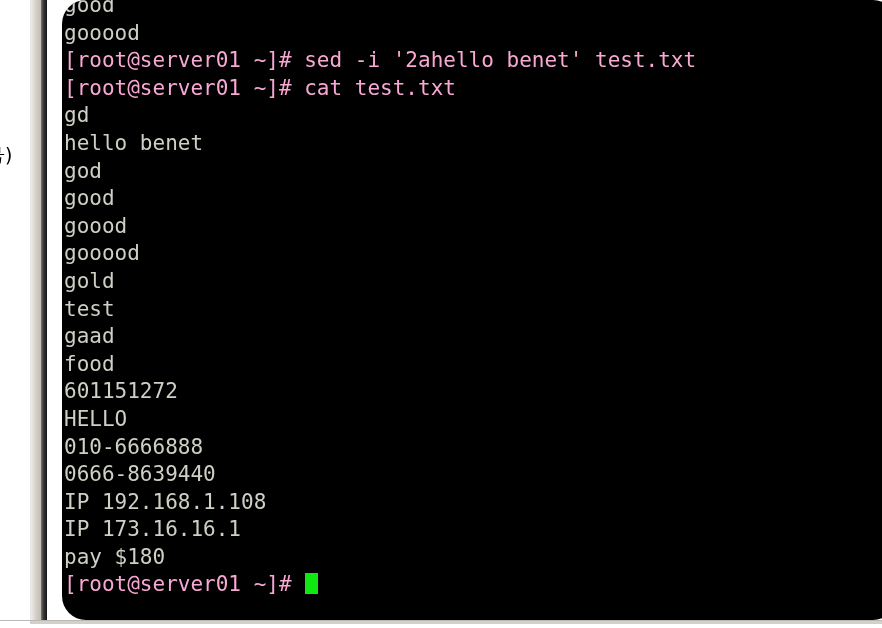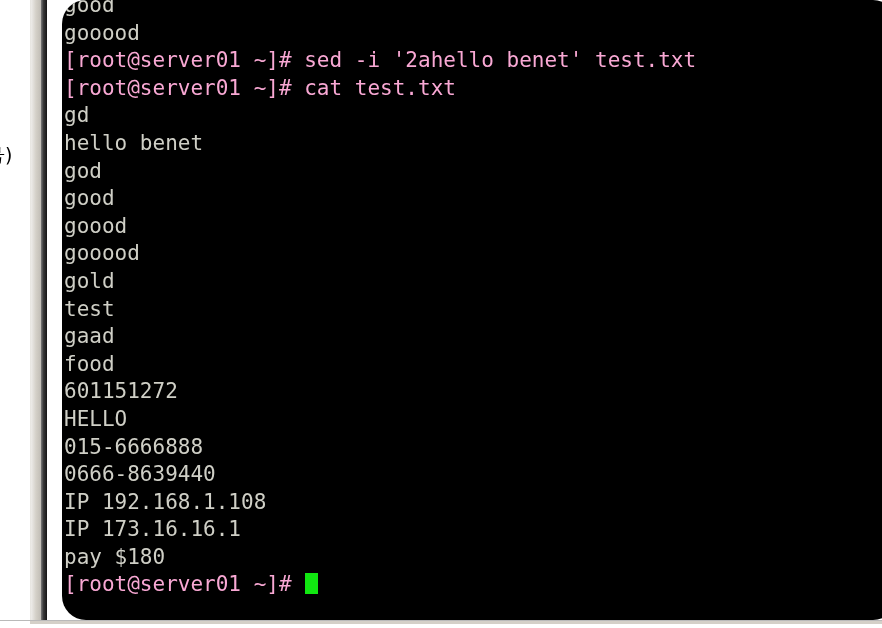--- a/index.html
+++ b/index.html
@@ -159,21 +159,21 @@
         <div class="term-line"><span>god</span></div>
         <div class="term-line"><span>good</span></div>
         <div class="term-line"><span>goood</span></div>
         <div class="term-line"><span>gooood</span></div>
         <div class="term-line"><span>gold</span></div>
         <div class="term-line"><span>test</span></div>
         <div class="term-line"><span>gaad</span></div>
         <div class="term-line"><span>food</span></div>
         <div class="term-line"><span>601151272</span></div>
         <div class="term-line"><span>HELLO</span></div>
-        <div class="term-line"><span>015-6666888</span></div>
+        <div class="term-line"><span>010-6666888</span></div>
         <div class="term-line"><span>0666-8639440</span></div>
         <div class="term-line"><span>IP 192.168.1.108</span></div>
         <div class="term-line"><span>IP 173.16.16.1</span></div>
         <div class="term-line"><span>pay $180</span></div>
         <div class="term-line prompt-line"><span>[root@server01 ~]# </span><span class="cursor" style="background: rgb(17, 231, 17);"></span></div>
       </div>
   </div>
 
   <div id="window-bottom">
     <div id="window-bottom-inner"></div>

